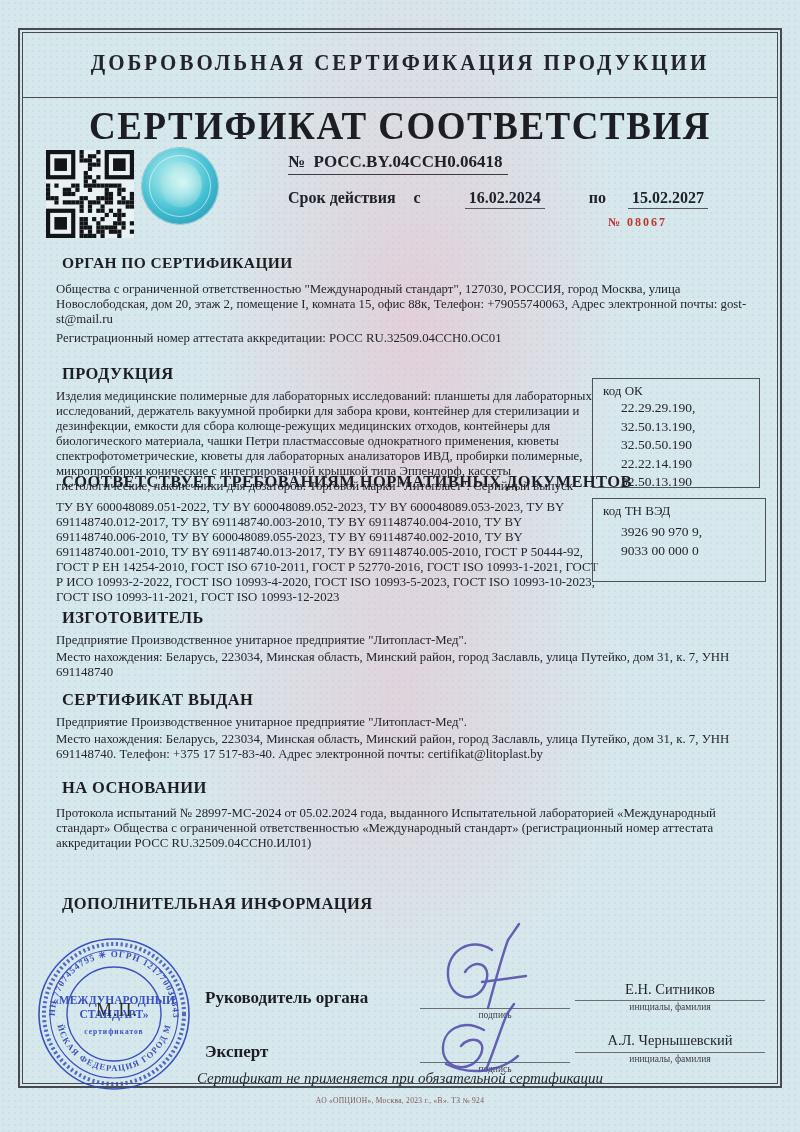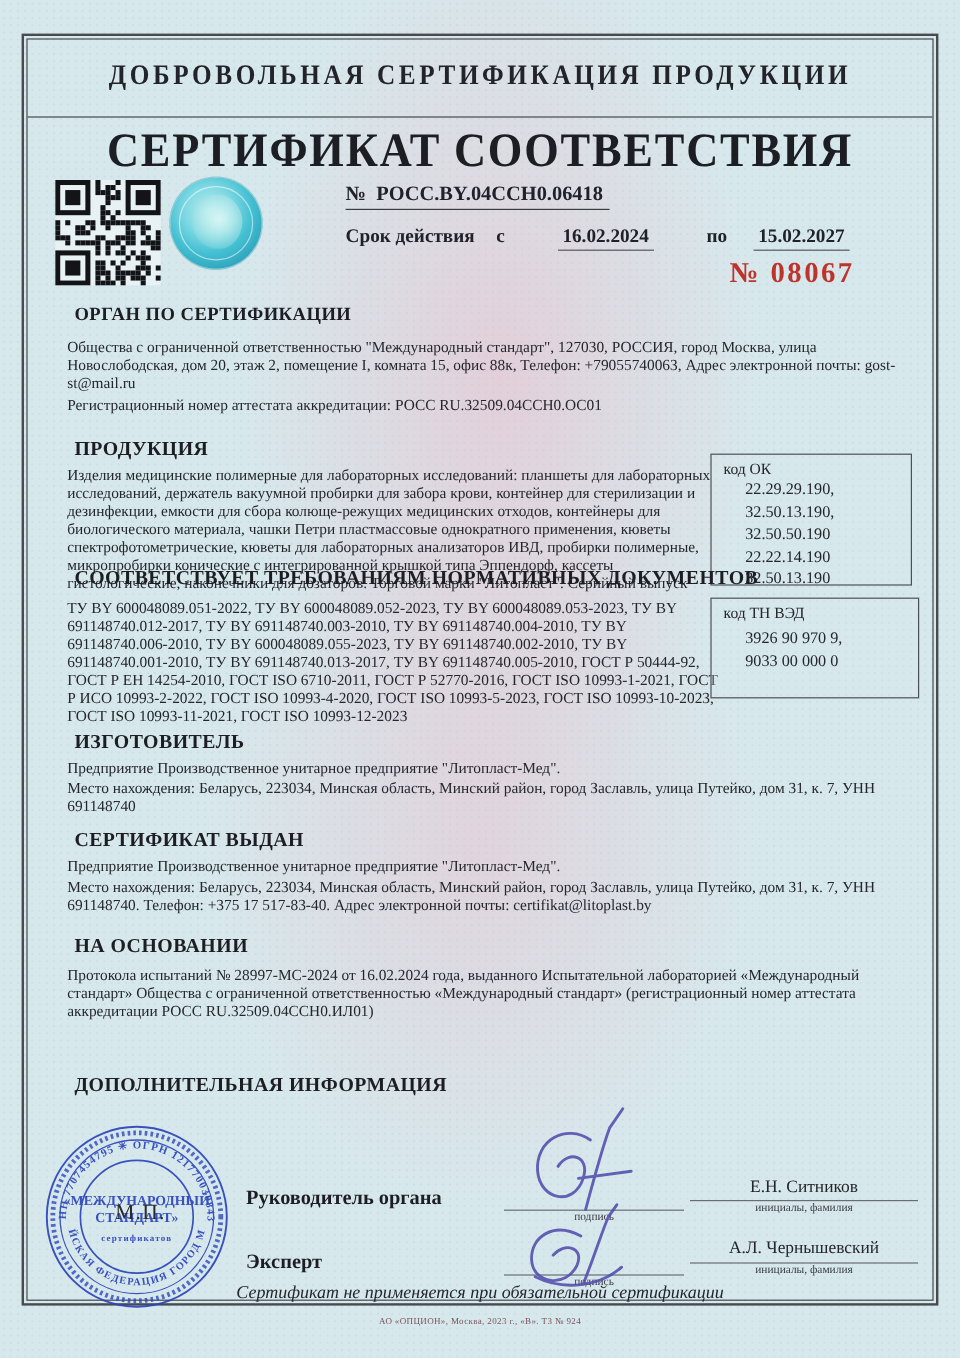--- a/index.html
+++ b/index.html
@@ -29,21 +29,21 @@
   .holo::after{content:"";position:absolute;inset:7px;border:1px solid rgba(255,255,255,.55);border-radius:50%;}
   .holo::before{content:"";position:absolute;left:18px;top:14px;width:42px;height:46px;border-radius:50%;
     background:radial-gradient(circle at 55% 45%, rgba(220,248,245,.9), rgba(150,220,225,.4) 70%, transparent 75%);}
   .num-row{left:288px;top:152px;font-size:17px;font-weight:bold;}
   .num-row .nm{display:inline-block;border-bottom:1.2px solid #3a3c42;padding:0 6px 2px 0;}
   .validity{left:288px;top:189px;font-size:16px;font-weight:bold;}
   .validity .date{display:inline-block;border-bottom:1px solid #55585e;padding:0 4px 1px 4px;}
   .validity .gap1{display:inline-block;width:18px;}
   .validity .gap2{display:inline-block;width:44px;}
   .validity .gap3{display:inline-block;width:22px;}
-  .form-number{left:608px;top:215px;font-size:24px;font-weight:bold;letter-spacing:2px;color:#bf332d;}
+  .form-number{left:608px;top:215px;font-size:12px;font-weight:bold;letter-spacing:2px;color:#bf332d;}
   .h{font-weight:bold;font-size:15.5px;letter-spacing:.4px;color:#1d1e24;left:62px;}
   .h2{font-size:16.5px;}
   .t{font-size:12.8px;line-height:15px;color:#24262d;left:56px;width:716px;text-align:left;}
   .codebox{left:592px;border:1.2px solid #4d5055;padding:4px 8px 6px 10px;background:rgba(215,232,236,.25);}
   .codebox .cb-label{font-size:13px;color:#24262d;}
   .codebox .cb-code{font-size:13.5px;line-height:18.5px;padding-left:18px;color:#24262d;}
   .sig-label{left:205px;font-size:17px;font-weight:bold;color:#1d1e24;}
   .sig-line{border-bottom:1px solid #6a6d73;height:0;}
   .sig-caption{font-size:9.5px;color:#3c3e45;text-align:center;}
   .sig-name{font-size:14.5px;color:#24262d;text-align:center;}
@@ -240,21 +240,21 @@
 
   <div class="abs h h2" style="top:608px;">ИЗГОТОВИТЕЛЬ</div>
   <div class="abs t" style="top:633px;">Предприятие Производственное унитарное предприятие "Литопласт-Мед".</div>
   <div class="abs t" style="top:650px;">Место нахождения: Беларусь, 223034, Минская область, Минский район, город Заславль, улица Путейко, дом 31, к. 7, УНН 691148740</div>
 
   <div class="abs h h2" style="top:690px;">СЕРТИФИКАТ ВЫДАН</div>
   <div class="abs t" style="top:715px;">Предприятие Производственное унитарное предприятие "Литопласт-Мед".</div>
   <div class="abs t" style="top:732px;">Место нахождения: Беларусь, 223034, Минская область, Минский район, город Заславль, улица Путейко, дом 31, к. 7, УНН 691148740. Телефон: +375 17 517-83-40. Адрес электронной почты: certifikat@litoplast.by</div>
 
   <div class="abs h h2" style="top:778px;">НА ОСНОВАНИИ</div>
-  <div class="abs t" style="top:806px;">Протокола испытаний № 28997-МС-2024 от 16.02.2024 года, выданного Испытательной лабораторией «Международный стандарт» Общества с ограниченной ответственностью «Международный стандарт» (регистрационный номер аттестата аккредитации РОСС RU.32509.04ССН0.ИЛ01)</div>
+  <div class="abs t" style="top:806px;">Протокола испытаний № 28997-МС-2024 от 05.02.2024 года, выданного Испытательной лабораторией «Международный стандарт» Общества с ограниченной ответственностью «Международный стандарт» (регистрационный номер аттестата аккредитации РОСС RU.32509.04ССН0.ИЛ01)</div>
 
   <div class="abs h h2" style="top:894px;">ДОПОЛНИТЕЛЬНАЯ ИНФОРМАЦИЯ</div>
 
   <div class="abs mp">М.П.</div>
 
   <svg class="abs stamp-svg" viewBox="0 0 160 160" xmlns="http://www.w3.org/2000/svg">
     <defs>
       <path id="arc-top" d="M 21 82 A 59 59 0 0 1 139 82"></path>
       <path id="arc-bottom" d="M 24 94 A 58 58 0 0 0 136 94"></path>
     </defs>

